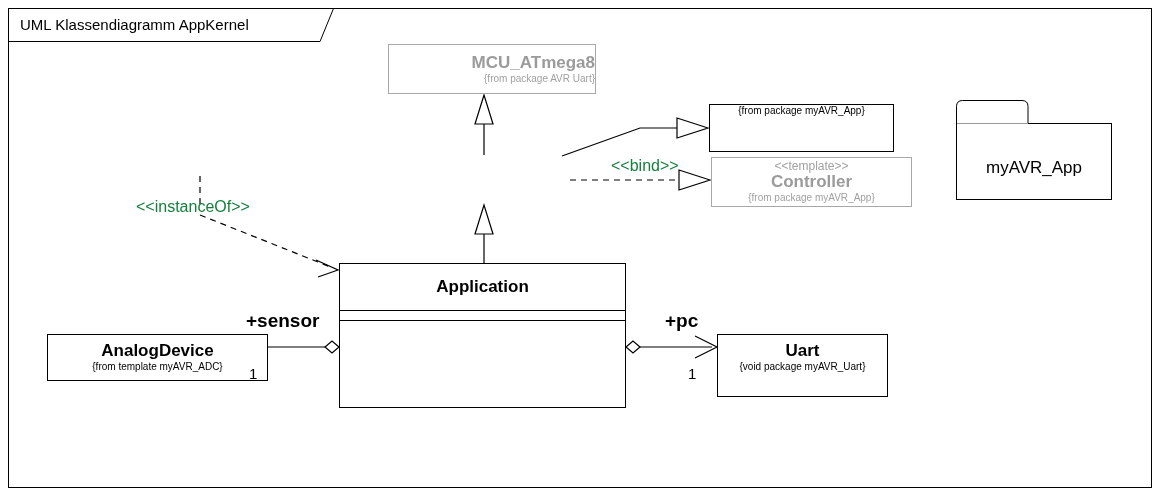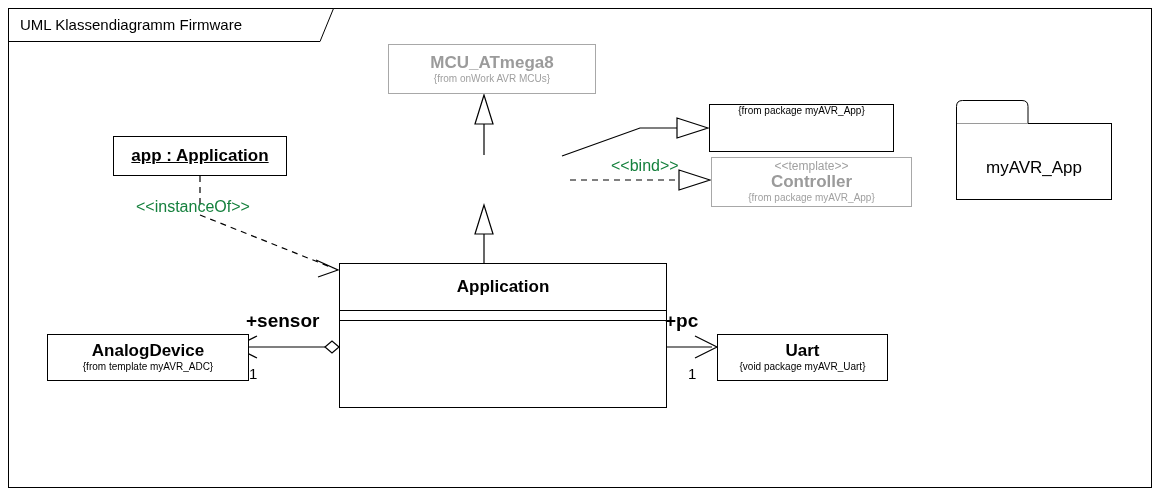--- a/index.html
+++ b/index.html
@@ -192,21 +192,21 @@
 <div id="canvas">
 
   <div class="frame"></div>
   <div class="frame-tab"></div>
   <div class="frame-tab-clip">
     <svg width="14" height="34" viewBox="0 0 14 34">
       <path d="M0,0.5 L13.5,0.5 L0,33.5" fill="#ffffff" stroke="none"></path>
       <path d="M0,0.5 L13.5,0.5 L0,33.5" fill="none" stroke="#000" stroke-width="1"></path>
     </svg>
   </div>
-  <div class="frame-title">UML Klassendiagramm Firmware</div>
+  <div class="frame-title">UML Klassendiagramm AppKernel</div>
 
   <svg id="edges">
 
     <g>
       <line class="solid" x1="484" y1="155" x2="484" y2="124"></line>
       <polygon class="hollow" points="484,95 475,124 493,124"></polygon>
     </g>
 
     <g>
       <path class="solid" d="M 562,156 L 640,128 L 677,128"></path>
@@ -235,53 +235,50 @@
       <path class="openhead" d="M 257,336 L 235,347 L 257,358"></path>
     </g>
 
     <g>
       <line class="solid" x1="640" y1="347" x2="712" y2="347"></line>
       <polygon class="hollow" points="626,347 633,341 640,347 633,353"></polygon>
       <path class="openhead" d="M 695,336 L 717,347 L 695,358"></path>
     </g>
   </svg>
 
-  <div class="node grey" style="left:388px; top:44px; width:208px; height:50px;">
+  <div class="node grey" style="left:388px; top:44px; width:208px; height:50px;text-align:right;">
     <div class="cls-name grey" style="margin-top:8px;">MCU_ATmega8</div>
-    <div class="cls-from grey">{from onWork AVR MCUs}</div>
+    <div class="cls-from grey">{from package AVR Uart}</div>
   </div>
 
   <div class="node" style="left:709px; top:104px; width:185px; height:48px;">
     <div class="cls-from">{from package myAVR_App}</div>
   </div>
 
   <div class="node grey" style="left:711px; top:157px; width:201px; height:50px;">
     <div class="cls-stereo" style="margin-top:2px;">&lt;&lt;template&gt;&gt;</div>
     <div class="cls-name grey" style="margin-top:-1px;">Controller</div>
     <div class="cls-from grey">{from package myAVR_App}</div>
   </div>
 
 
-  <div class="node" style="left:113px; top:136px; width:174px; height:40px;">
-    <div class="cls-name underline" style="margin-top:9px;">app : Application</div>
-  </div>
-
-  <div class="node" id="node-application" style="left:339px; top:263px; width:328px; height:145px;">
+
+  <div class="node" id="node-application" style="left:339px; top:263px; width:287px; height:145px;">
     <div class="compart-name">
       <span class="cls-name">Application</span>
     </div>
     <div class="compart-attrs"></div>
   </div>
 
-  <div class="node" style="left:47px; top:334px; width:202px; height:47px;">
+  <div class="node" style="left:47px; top:334px; width:221px; height:47px;">
     <div class="cls-name" style="margin-top:6px;">AnalogDevice</div>
     <div class="cls-from">{from template myAVR_ADC}</div>
   </div>
 
-  <div class="node" style="left:717px; top:334px; width:171px; height:47px;">
+  <div class="node" style="left:717px; top:334px; width:171px; height:63px;">
     <div class="cls-name" style="margin-top:6px;">Uart</div>
     <div class="cls-from">{void package myAVR_Uart}</div>
   </div>
 
   <div class="pkg" style="left:956px; top:100px; width:156px; height:100px;">
     <svg width="156" height="100" viewBox="0 0 156 100">
       <path d="M0.5,23.5 L0.5,6.5 Q0.5,0.5 6.5,0.5 L66,0.5 Q72,0.5 72,6.5 L72,23.5" fill="#ffffff" stroke="#000000" stroke-width="1"></path>
       <rect x="0.5" y="23.5" width="155" height="76" fill="#ffffff" stroke="#000000" stroke-width="1"></rect>
       <line x1="1" y1="23.5" x2="72" y2="23.5" stroke="#9a9a9a" stroke-width="1"></line>
     </svg>

